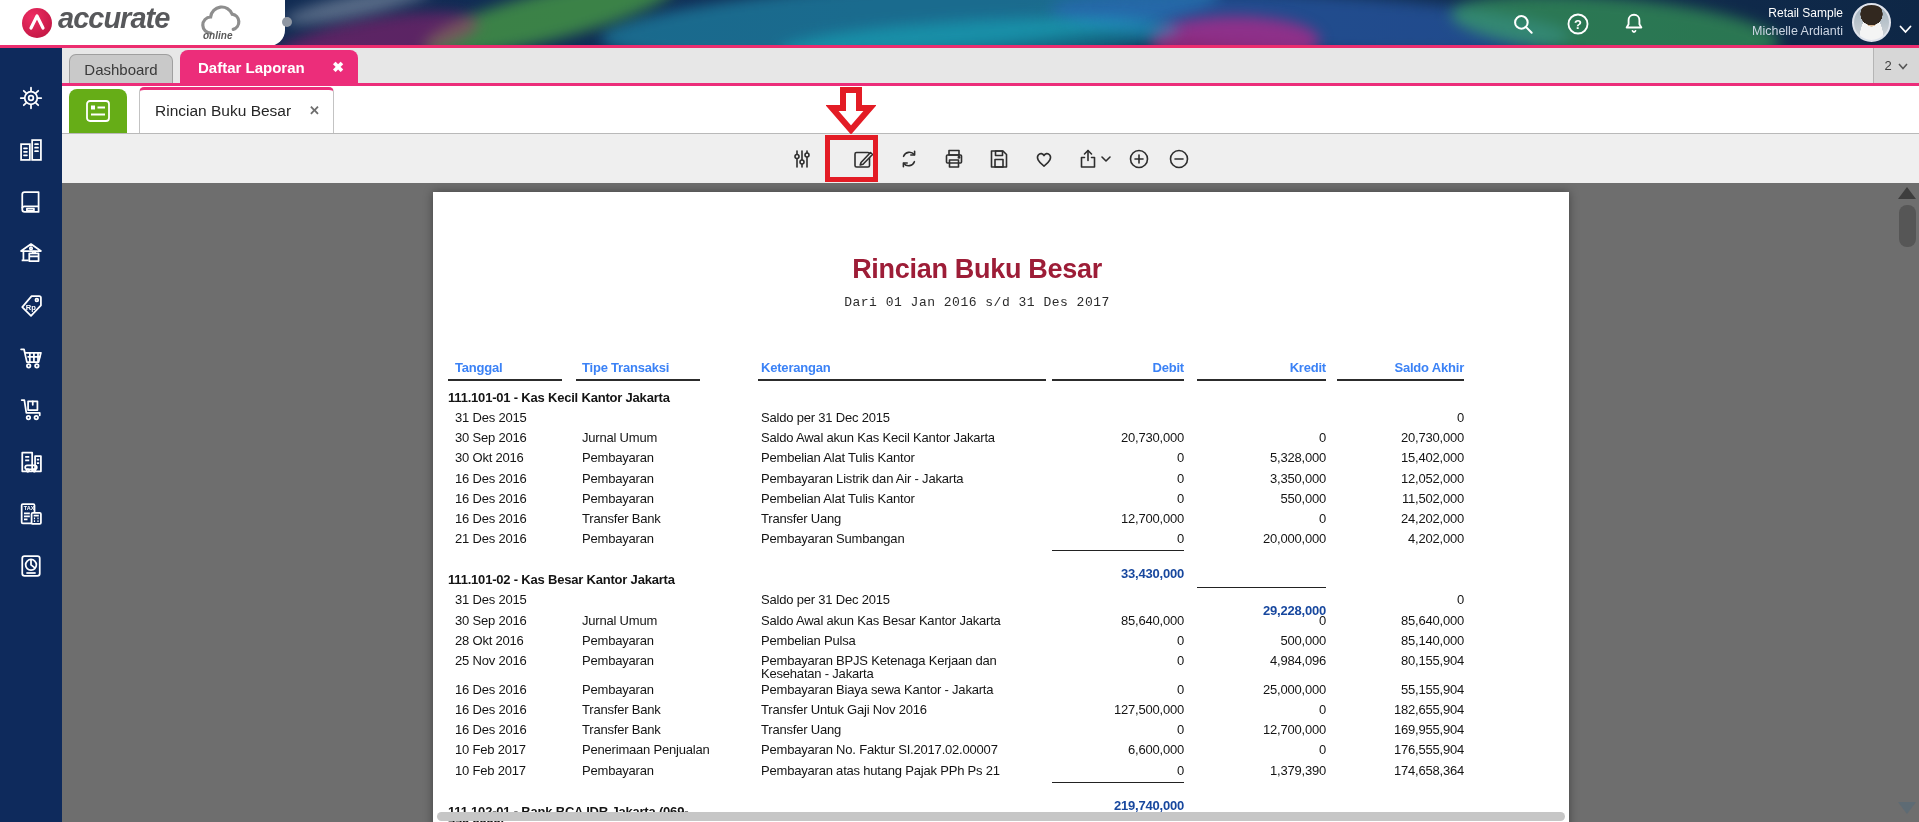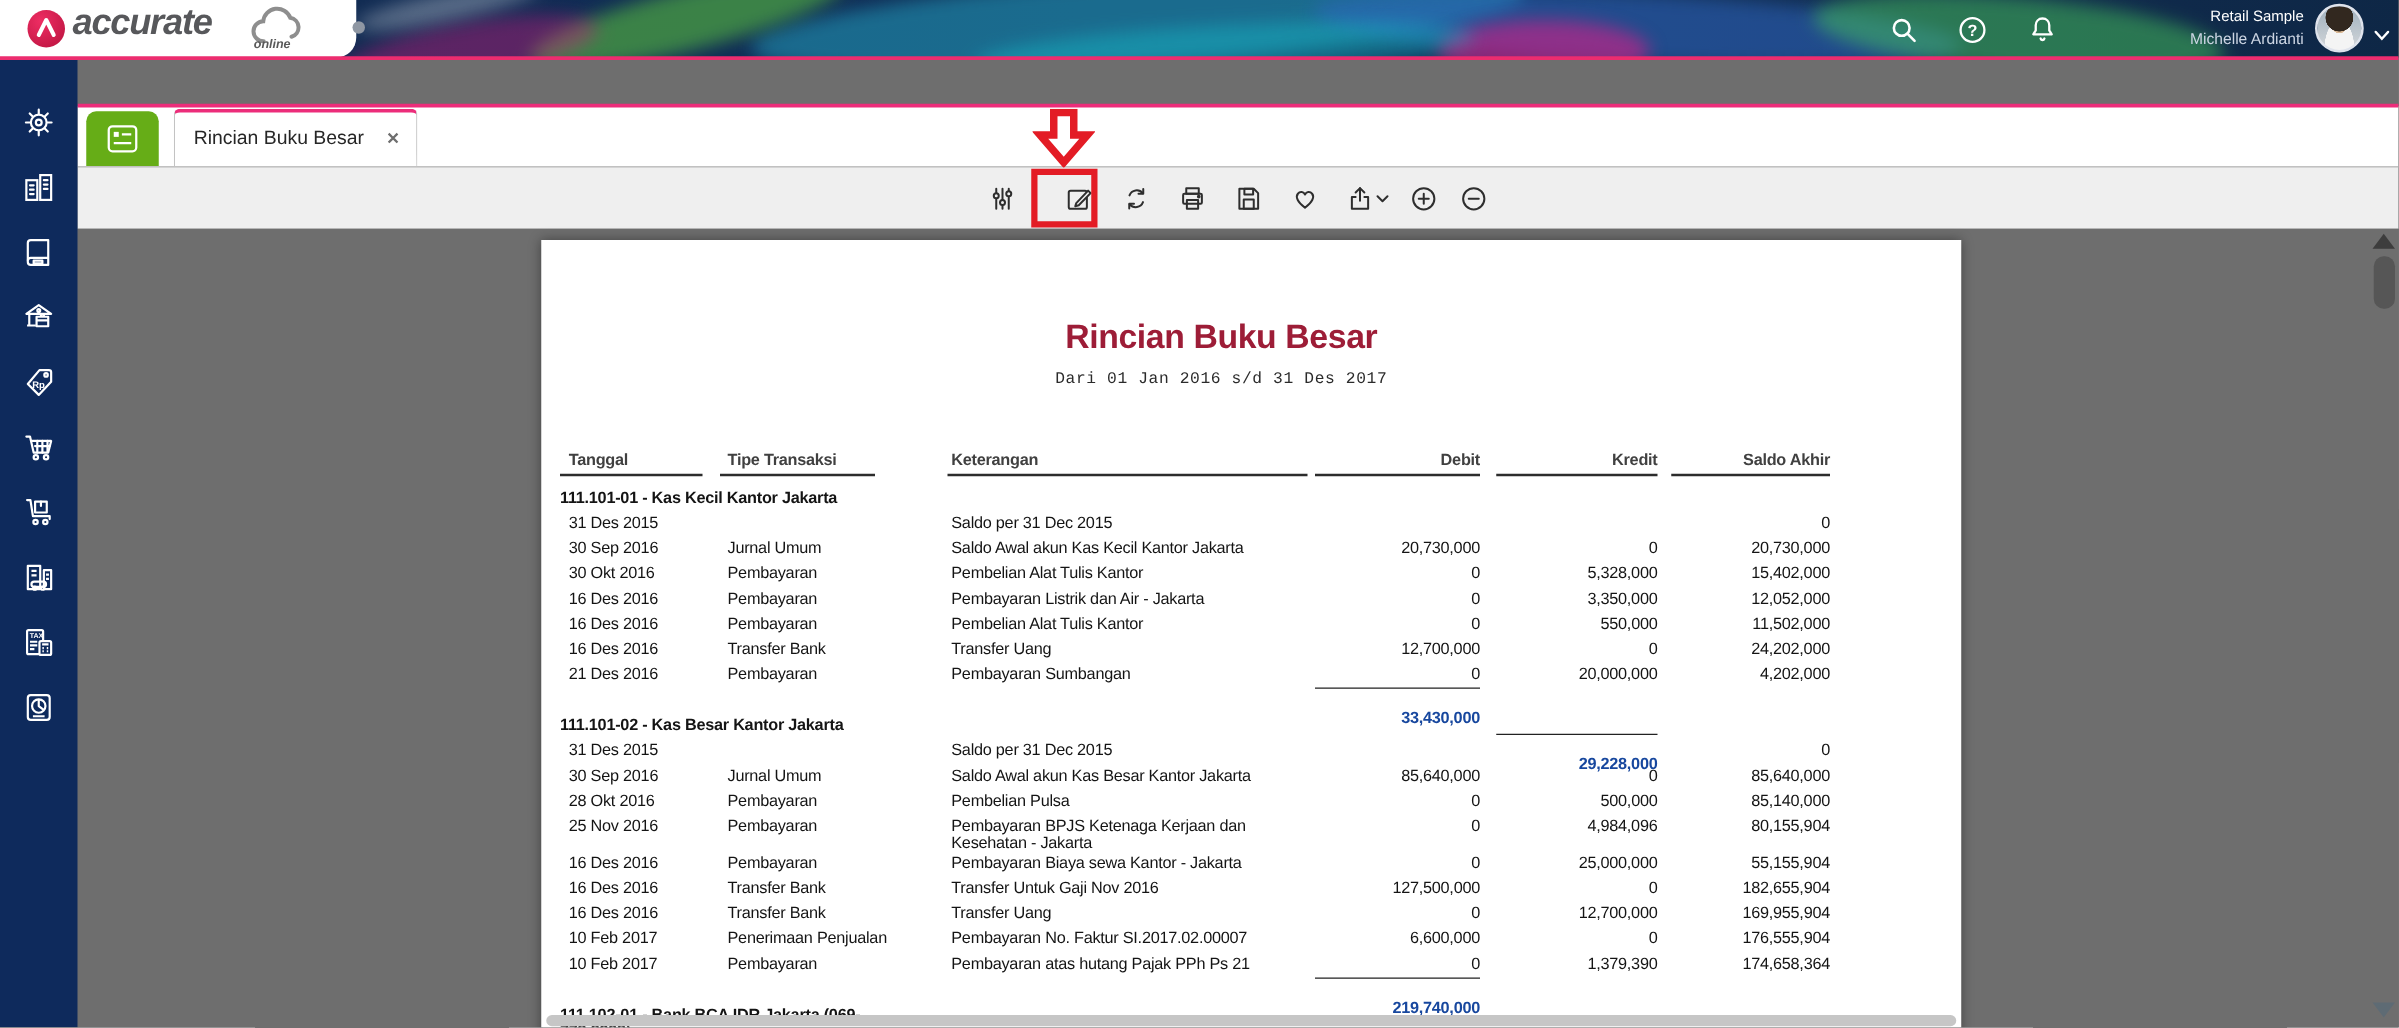--- a/index.html
+++ b/index.html
@@ -86,21 +86,21 @@
   
   .content { position:absolute; left:62px; top:183px; width:1857px; height:639px; background:#6e6e6e; }
   .page { position:absolute; left:371px; top:9px; width:1136px; height:700px; background:#fff;
     box-shadow:0 0 9px rgba(0,0,0,.4); color:#141414; }
   .r-title { position:absolute; left:0; top:62px; width:1088px; text-align:center;
     font-size:27px; font-weight:bold; color:#9d1d37; letter-spacing:-0.3px; }
   .r-subtitle { position:absolute; left:0; top:103px; width:1088px; text-align:center;
     font-family:"Liberation Mono", monospace; font-size:13px; color:#2b2b2b; letter-spacing:0.5px; }
 
   .thead { position:absolute; left:15px; top:168px; width:1021px; height:22px;
-    font-size:13px; font-weight:bold; color:#404040; letter-spacing:-0.2px; }
+    font-size:13px; font-weight:bold; color:#3b82f6; letter-spacing:-0.2px; }
   .thead span { position:absolute; top:0; border-bottom:2px solid #2c2c2c; padding-bottom:4px; }
   .h1 { left:0; width:114px; padding-left:7px; }
   .h2 { left:128px; width:124px; padding-left:6px; }
   .h3 { left:310px; width:288px; padding-left:3px; }
   .h4 { left:604px; width:132px; text-align:right; }
   .h5 { left:749px; width:129px; text-align:right; }
   .h6 { left:889px; width:127px; text-align:right; }
 
   .tbody { position:absolute; left:15px; top:196px; width:1021px; font-size:13px; letter-spacing:-0.2px; }
   .sec-head { height:21px; font-weight:bold; white-space:pre-line; line-height:13px; padding-top:3px; }
@@ -272,20 +272,33 @@
     <div class="side-item" style="top:506px">
       <svg width="28" height="28" viewBox="0 0 24 24" stroke="#fff" stroke-width="1.5" fill="none" stroke-linejoin="round">
           <rect x="4.5" y="3.5" width="15" height="17" rx="2"></rect>
           <circle cx="12" cy="11" r="4.6"></circle>
           <path d="M12,6.4 V11 L15.6,13.8"></path>
           <path d="M8,18 h8"></path>
         </svg>
     </div>
   </div>
 
+  <div class="tabrow">
+    <div class="tab-gray">Dashboard</div>
+    <div class="tab-pink">
+      <span>Daftar Laporan</span>
+      <span class="closex">✖</span>
+    </div>
+    <div class="tab-overflow">
+      <span>2</span>
+      <svg width="10" height="7" viewBox="0 0 10 7" style="margin-left:3px">
+          <polyline points="1,1 5,5.5 9,1" stroke="#555" stroke-width="1.5" fill="none"></polyline>
+        </svg>
+    </div>
+  </div>
   <div class="tabrow-underline"></div>
 
   <div class="subtabrow">
     <div class="green-btn">
       <svg width="26" height="24" viewBox="0 0 26 24" stroke="#fff" stroke-width="1.8" fill="none" stroke-linejoin="round">
           <rect x="2" y="2" width="22" height="20" rx="3"></rect>
           <rect x="6" y="6.5" width="4" height="4" fill="#fff" stroke="none"></rect>
           <path d="M12.5,8.5 h7.5 M6,15.5 h14"></path>
         </svg>
     </div>

